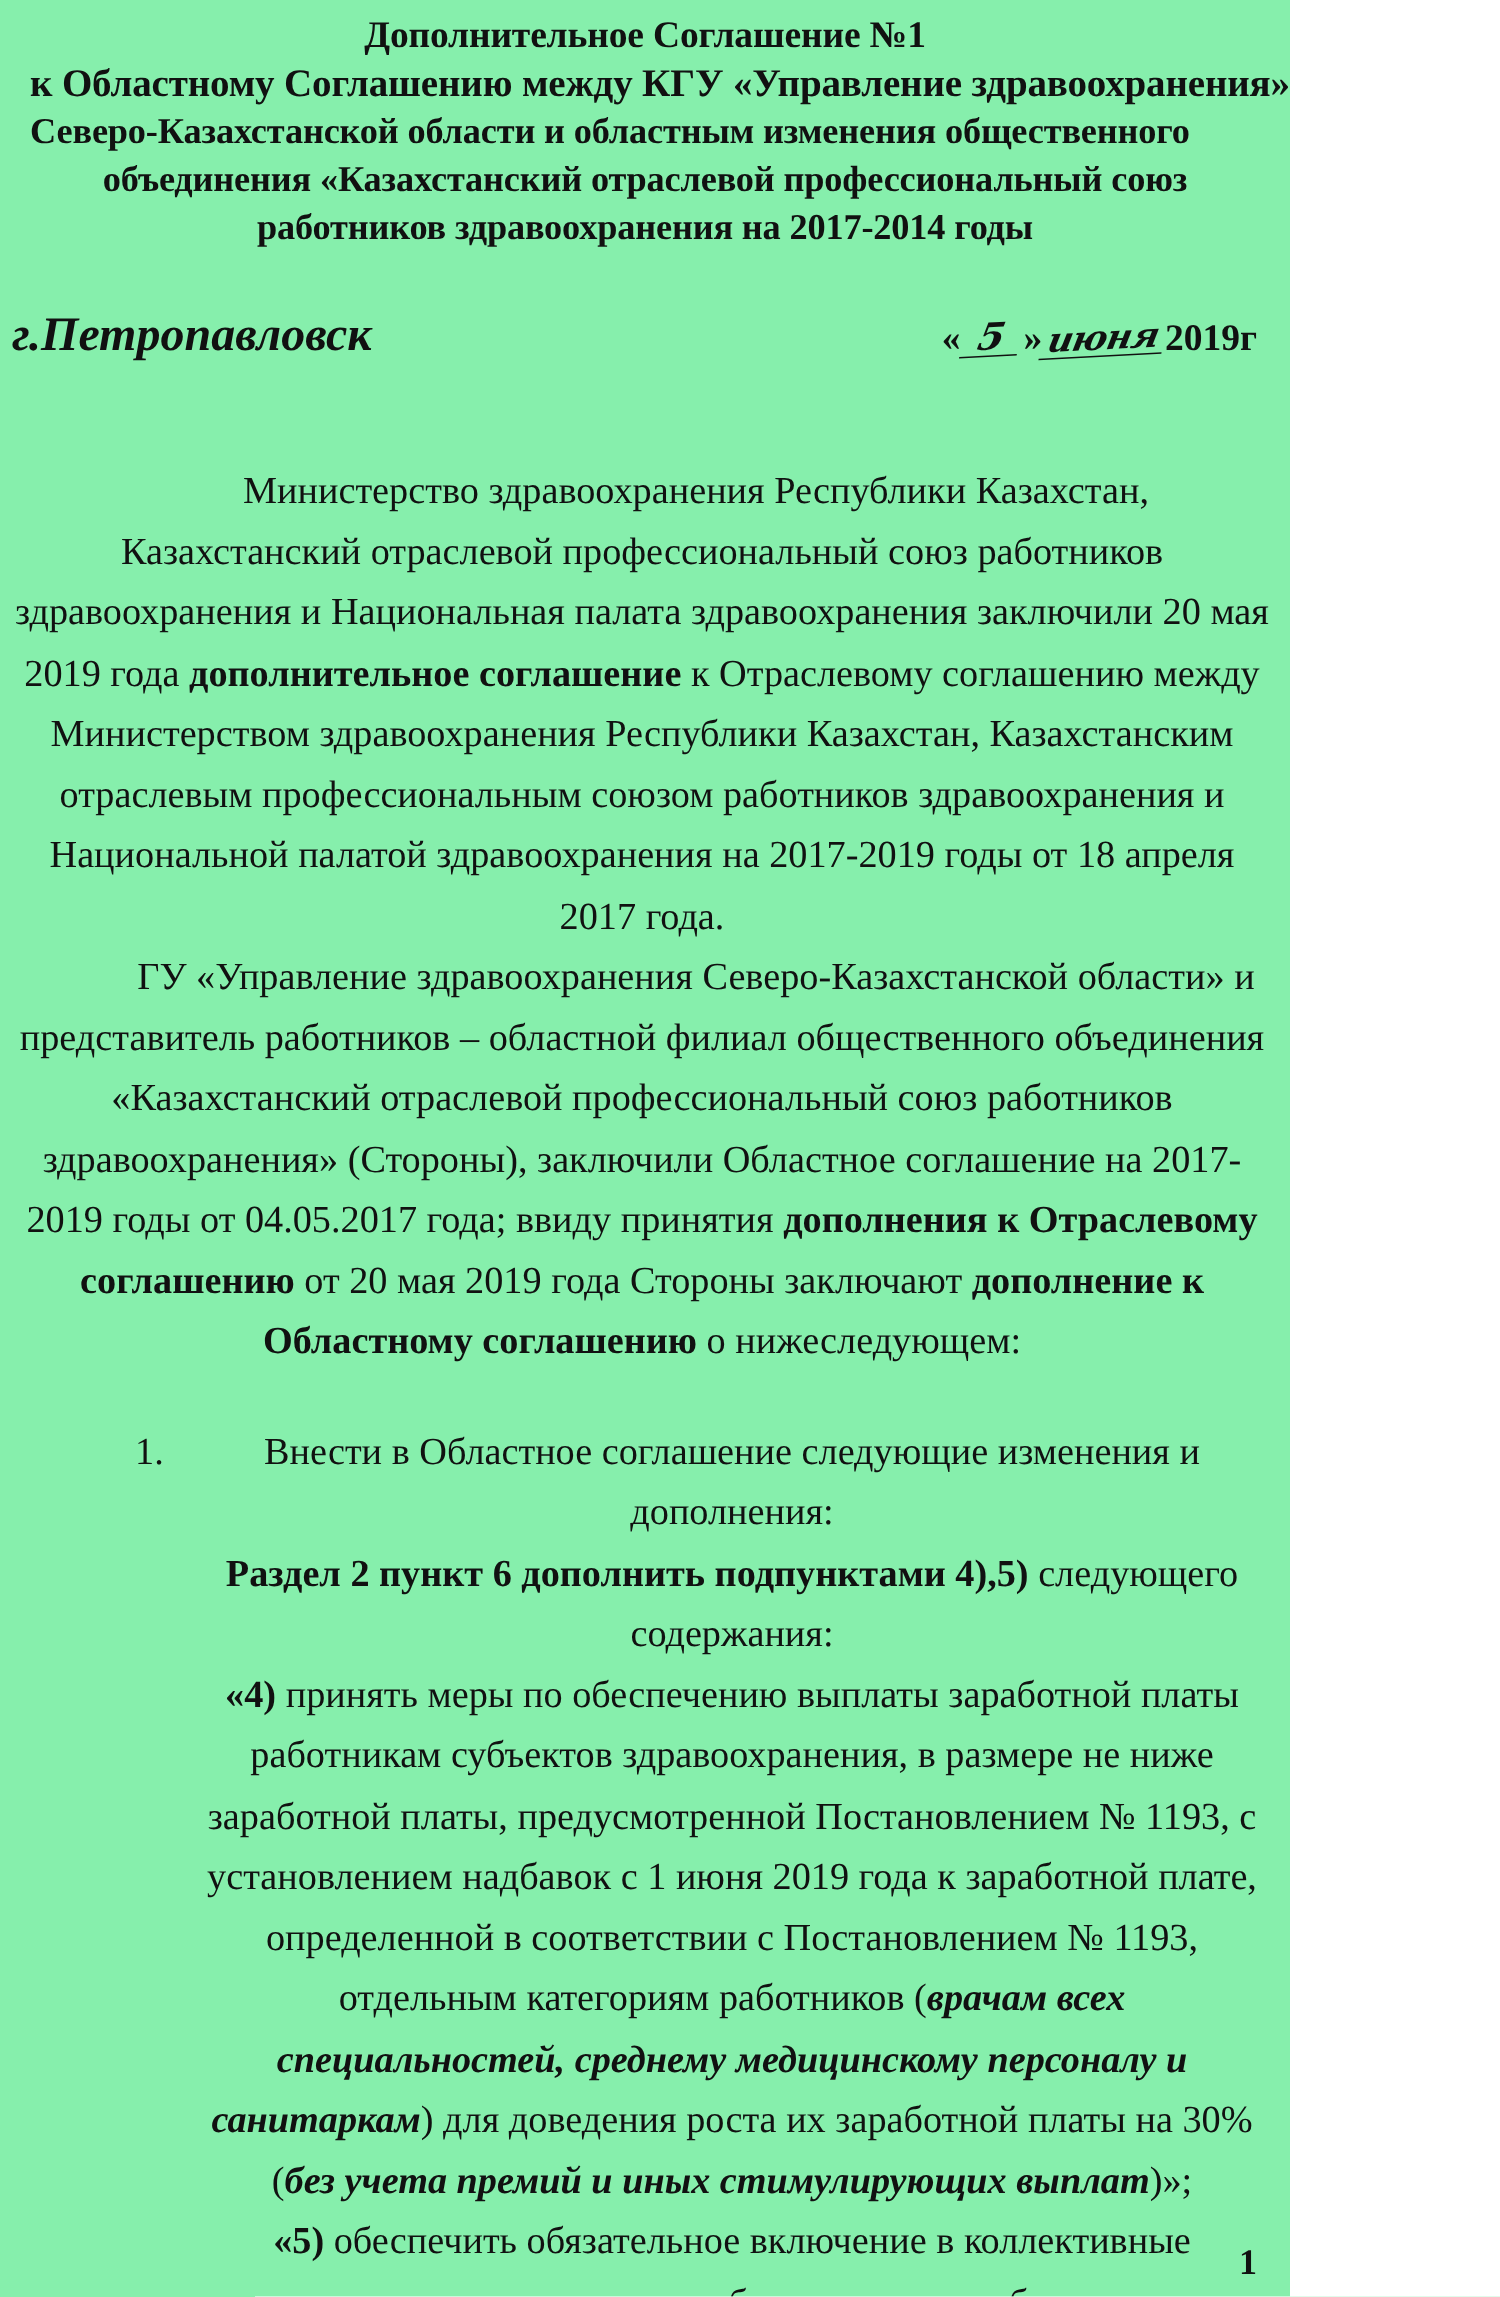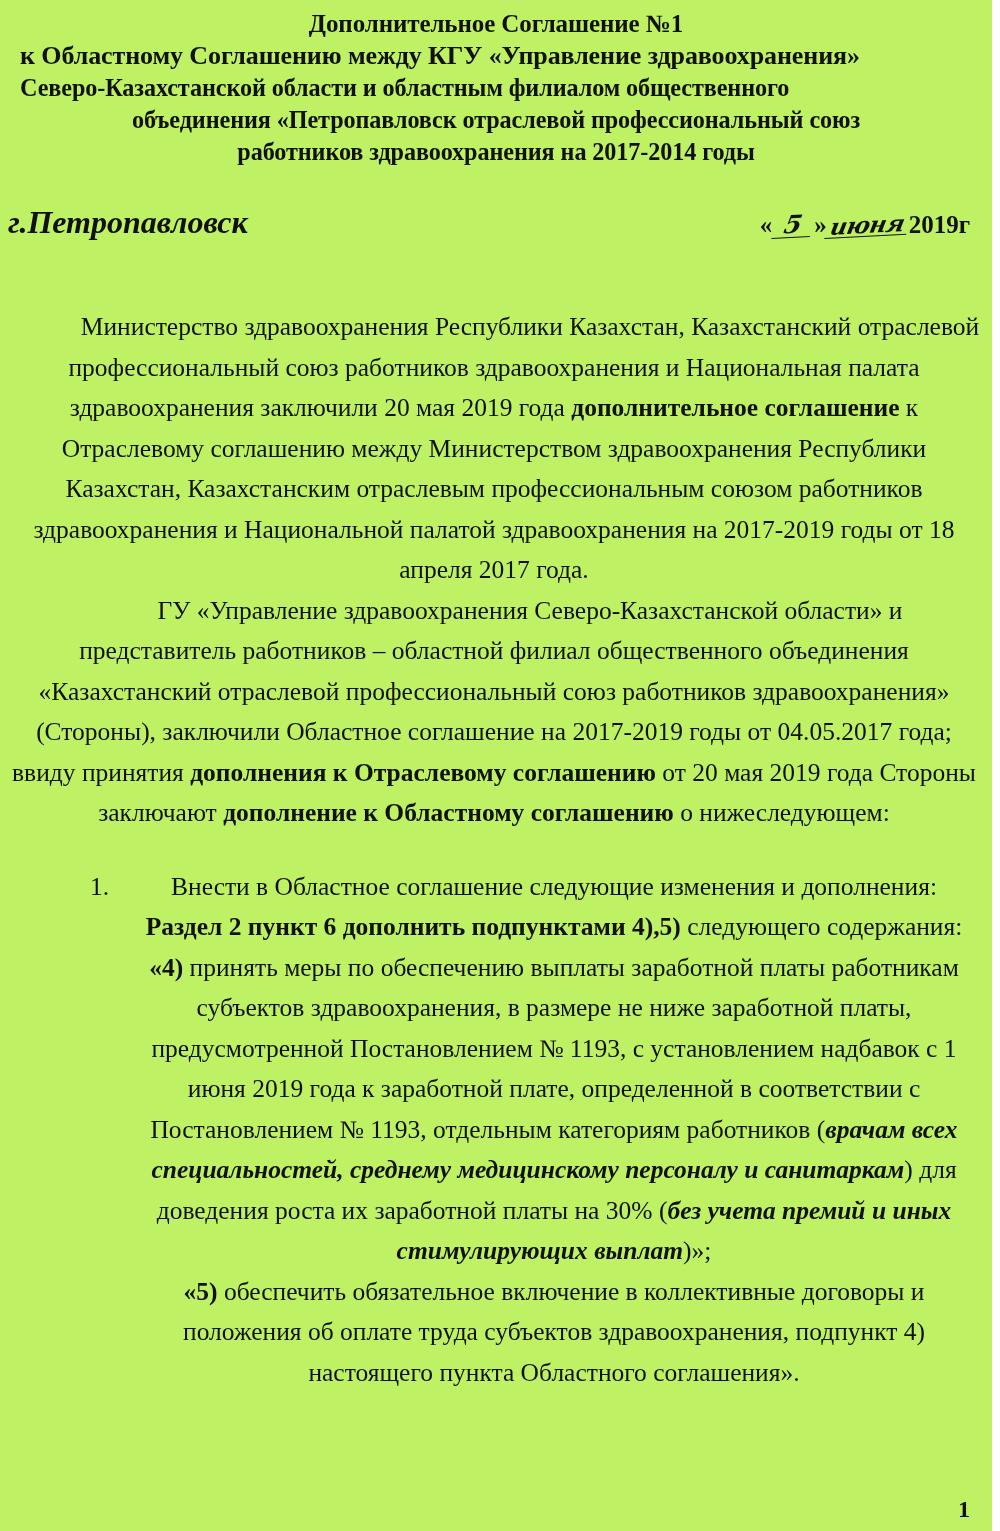--- a/index.html
+++ b/index.html
@@ -6,23 +6,23 @@
     margin: 0;
     padding: 0;
     background: #ffffff;
   }
   body {
     font-family: "Liberation Serif", "DejaVu Serif", serif;
     color: #111111;
   }
   .page {
     position: relative;
-    width: 992px;
+    width: 860px;
     height: 1531px;
-    background: #bef264;
+    background: #86efac;
     overflow: hidden;
     box-sizing: border-box;
   }
   
   .title-block {
     padding: 8px 14px 0 14px;
     text-align: center;
   }
   .title-line {
     font-weight: bold;
@@ -124,22 +124,22 @@
   }
 </style>
 </head>
 <body>
 
 <div class="page">
 
   <div class="title-block">
     <div class="title-line l1">Дополнительное Соглашение №1</div>
     <div class="title-line l2">к  Областному  Соглашению между КГУ «Управление здравоохранения»</div>
-    <div class="title-line l3">Северо-Казахстанской области и    областным   филиалом общественного</div>
-    <div class="title-line l4">объединения «Петропавловск отраслевой профессиональный союз</div>
+    <div class="title-line l3">Северо-Казахстанской области и    областным   изменения общественного</div>
+    <div class="title-line l4">объединения «Казахстанский отраслевой профессиональный союз</div>
     <div class="title-line l5">работников здравоохранения на 2017-2014 годы</div>
   </div>
 
   <div class="date-row">
     <span class="city">г.Петропавловск</span>
     <span class="date-hand">
       <span class="quote">«</span>
         <span class="hand day">5</span>
         <span class="quote">»</span>
       <span class="hand month">июня</span>

